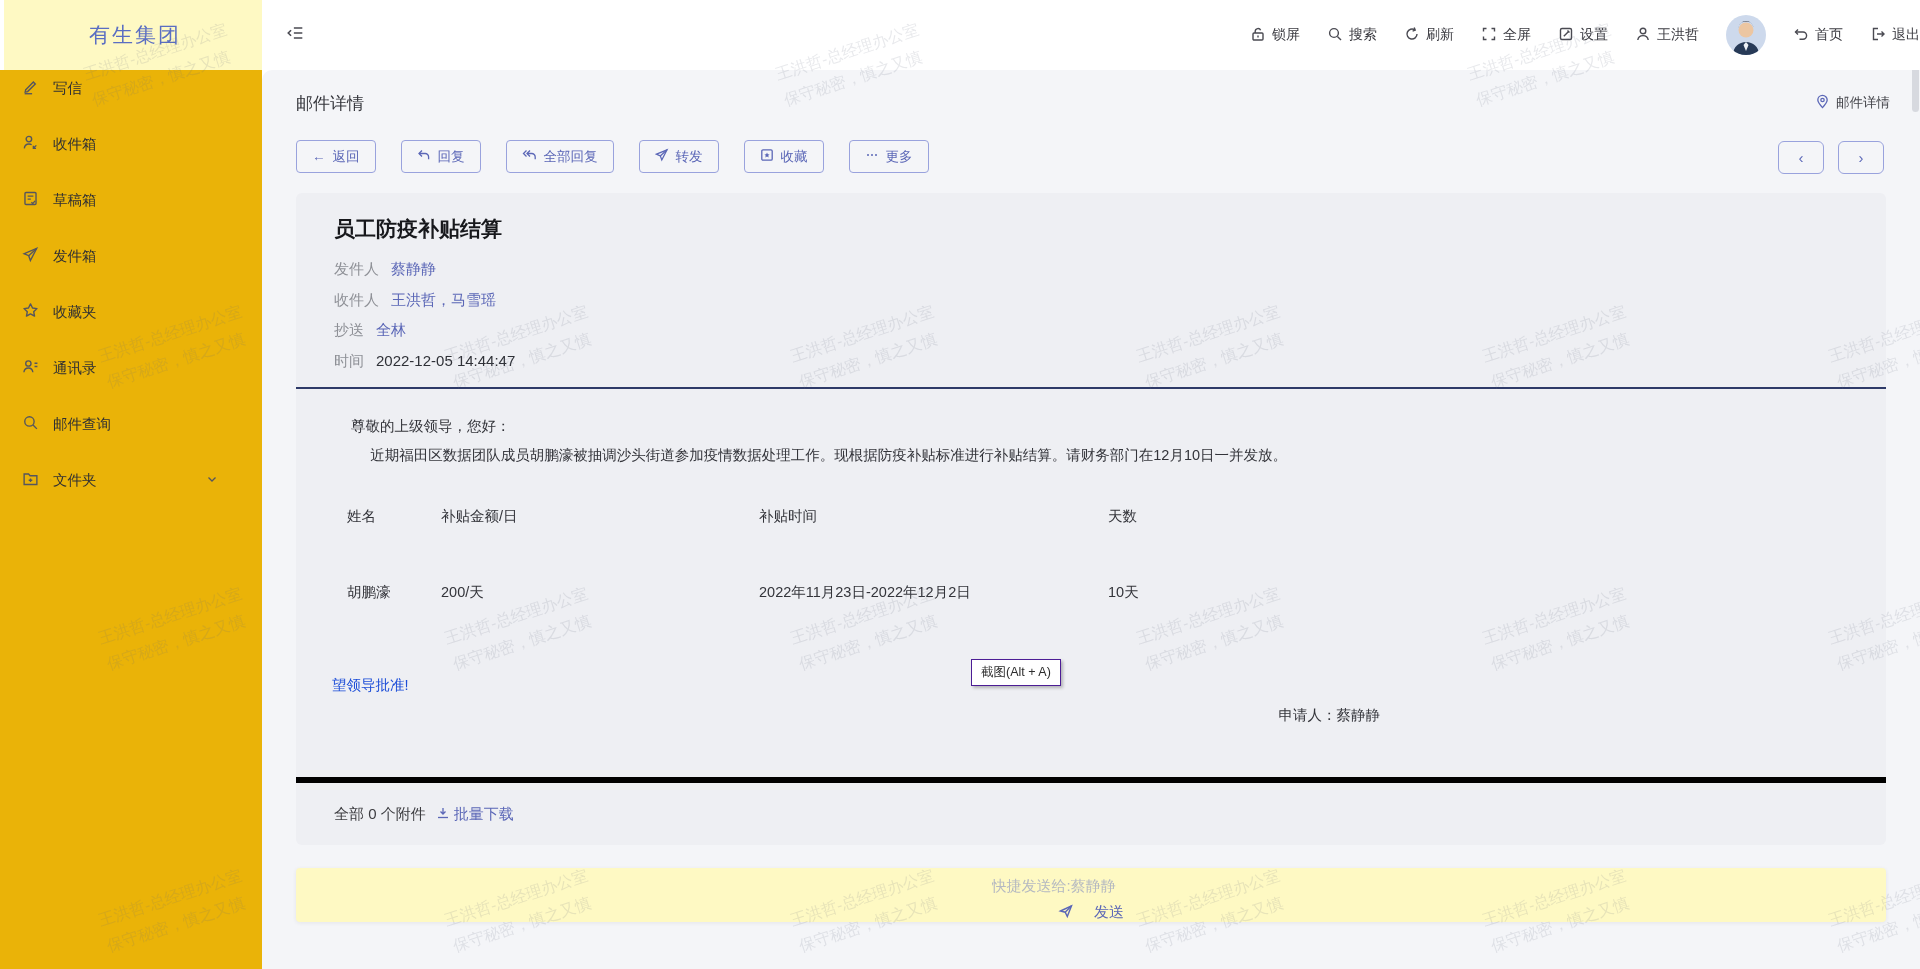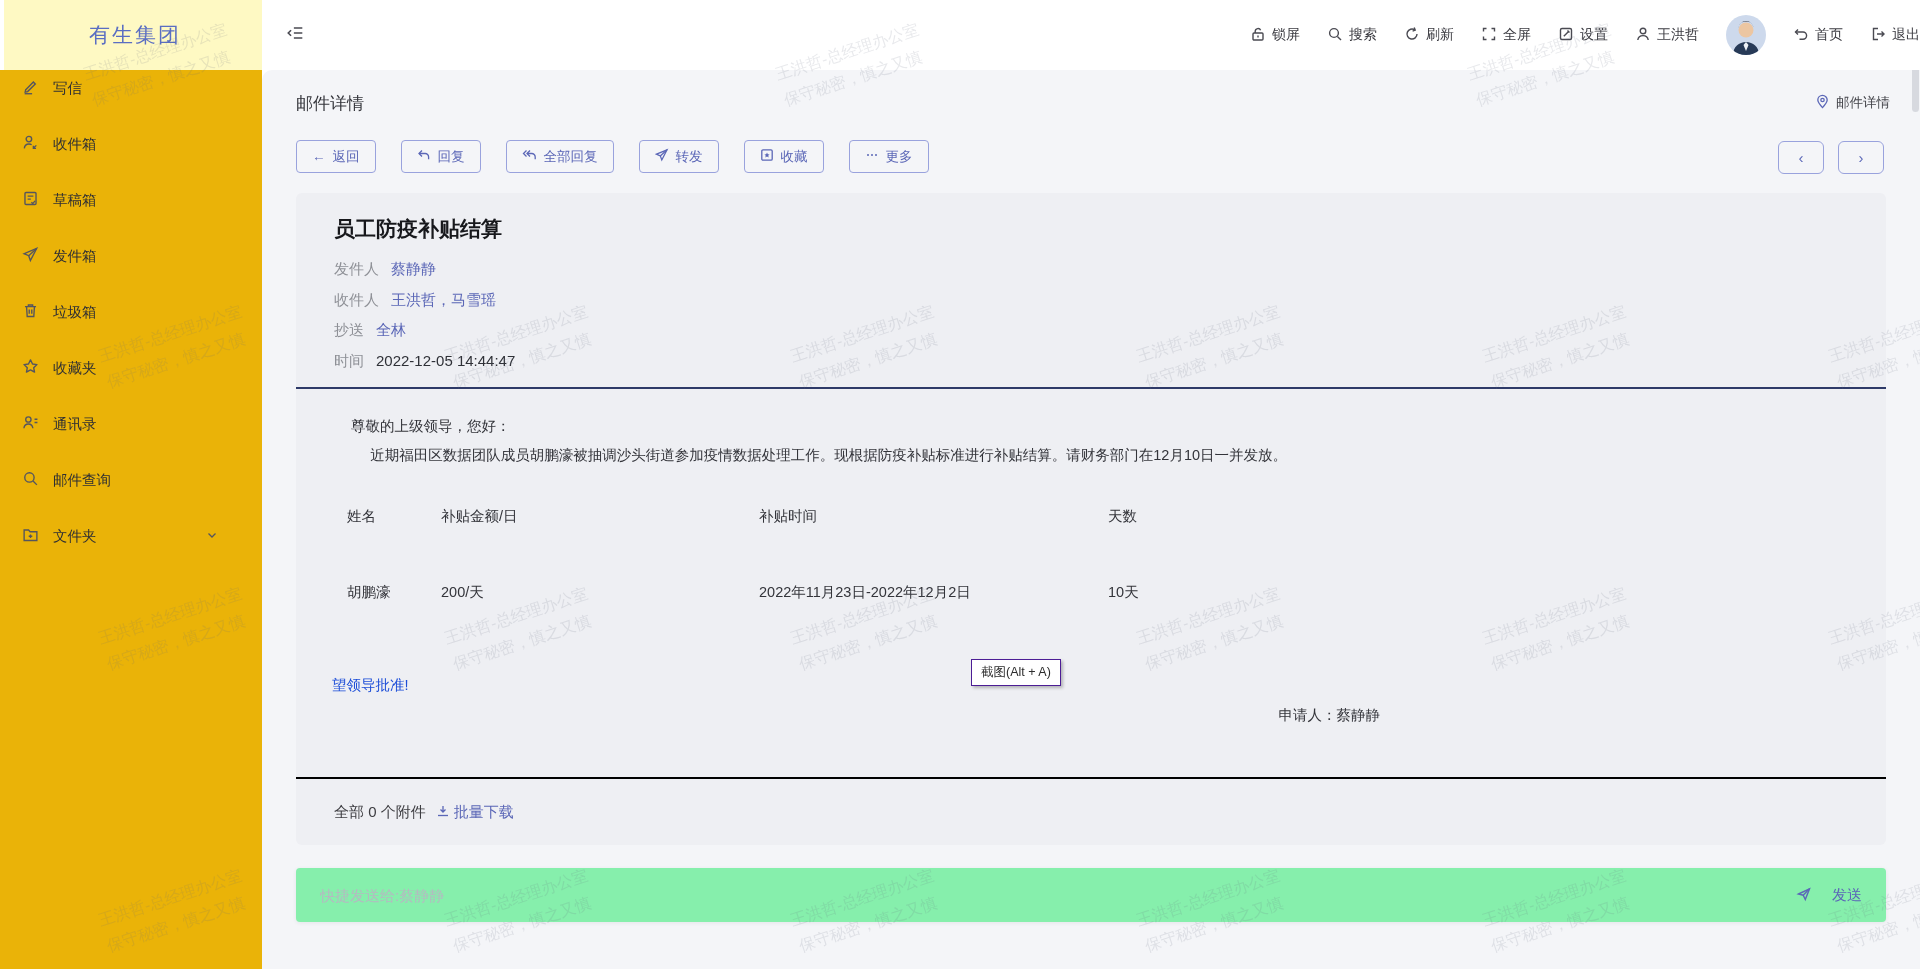--- a/index.html
+++ b/index.html
@@ -50,30 +50,30 @@
   .meta .lnk { color:#5b67b7; cursor:pointer; }
   .meta .tme { color:#2f3137; }
   .sep { position:absolute; left:0; right:0; top:194px; height:2px; background:#2e3a68; }
 
   .m-greet { position:absolute; left:55px; top:224px; font-size:14.5px; color:#33343a; }
   .m-para  { position:absolute; left:38px; top:253px; width:1290px; font-size:14.5px; color:#33343a; text-indent:2.5em; }
   .cell { position:absolute; font-size:14.5px; color:#33343a; white-space:nowrap; }
   .m-close { position:absolute; left:36px; top:483px; font-size:14.5px; color:#1d4ed8; }
   .sig { position:absolute; left:38px; width:1046px; text-align:right; font-size:14.5px; color:#33343a; }
 
-  .attach { position:absolute; left:0; right:0; top:584px; bottom:0; border-top:2px solid #000000;
+  .attach { position:absolute; left:0; right:0; top:584px; bottom:0; border-top:6px solid #000000;
     display:flex; align-items:center; padding-left:38px; font-size:15px; color:#3c3c40; }
   .attach .dl { display:flex; align-items:center; gap:4px; color:#5b67b7; margin-left:10px; cursor:pointer; }
 
   .tooltip { position:absolute; left:675px; top:466px; background:#fff; border:1px solid #4c1d95;
     box-shadow:2px 2px 3px rgba(0,0,0,.25); padding:4px 9px; font-size:12.5px; color:#2c2c2c; z-index:60; white-space:nowrap; }
 
   
-  .quick { position:absolute; left:34px; top:798px; width:1590px; height:54px; background:#86efac;
-    border-radius:4px; box-shadow:0 1px 4px rgba(30,35,60,.07); display:flex; align-items:center; padding:0 24px; }
+  .quick { position:absolute; left:34px; top:798px; width:1590px; height:54px; background:#fef9c3;
+    border-radius:4px; box-shadow:0 1px 4px rgba(30,35,60,.07); display:flex; align-items:center; padding:0 24px;flex-direction:column; }
   .quick input { flex:1; border:none; outline:none; background:transparent; font-size:15px;
     color:#33343a; font-family:inherit; }
   .quick input::placeholder { color:#b5b9c1; }
   .send-btn { display:flex; align-items:flex-start; gap:20px; color:#5b67b7; font-size:15px; cursor:pointer; white-space:nowrap; }
 
   .scroll-thumb { position:absolute; right:1px; top:-4px; width:7px; height:46px;
     background:#d7d9df; border-radius:4px; z-index:6; cursor:pointer; }
 
   
   .wm-layer { position:absolute; inset:0; z-index:45; pointer-events:none; overflow:hidden; }
@@ -192,28 +192,20 @@
     </div>
     <div class="nav-item">
       <span><svg width="17" height="17" viewBox="0 0 16 16" fill="none" stroke="currentColor" stroke-width="1.3">
             <path d="M13.8 2.3L2 7.2l4.3 1.9 1.6 4.6z"></path>
             <path d="M13.8 2.3L6.3 9.1"></path>
           </svg></span>
       <span>发件箱</span>
     </div>
     <div class="nav-item">
       <span><svg width="17" height="17" viewBox="0 0 16 16" fill="none" stroke="currentColor" stroke-width="1.3">
-            <path d="M2.8 4.4h10.4M6 4.4V2.8h4v1.6"></path>
-            <path d="M4.3 4.4l.6 9.2h6.2l.6-9.2"></path>
-            <path d="M6.8 7v4M9.2 7v4"></path>
-          </svg></span>
-      <span>垃圾箱</span>
-    </div>
-    <div class="nav-item">
-      <span><svg width="17" height="17" viewBox="0 0 16 16" fill="none" stroke="currentColor" stroke-width="1.3">
             <path d="M8 1.8l1.9 3.9 4.2.5-3.1 2.9.8 4.2L8 11.2l-3.8 2.1.8-4.2L1.9 6.2l4.2-.5z" stroke-linejoin="round"></path>
           </svg></span>
       <span>收藏夹</span>
     </div>
     <div class="nav-item">
       <span><svg width="17" height="17" viewBox="0 0 16 16" fill="none" stroke="currentColor" stroke-width="1.3">
             <circle cx="6" cy="5.2" r="2.5"></circle>
             <path d="M1.8 13.4c.3-2.6 1.9-4 4.2-4 2.3 0 3.9 1.4 4.2 4"></path>
             <path d="M11.8 5h2.7M11.8 8h2.7"></path>
           </svg></span>

